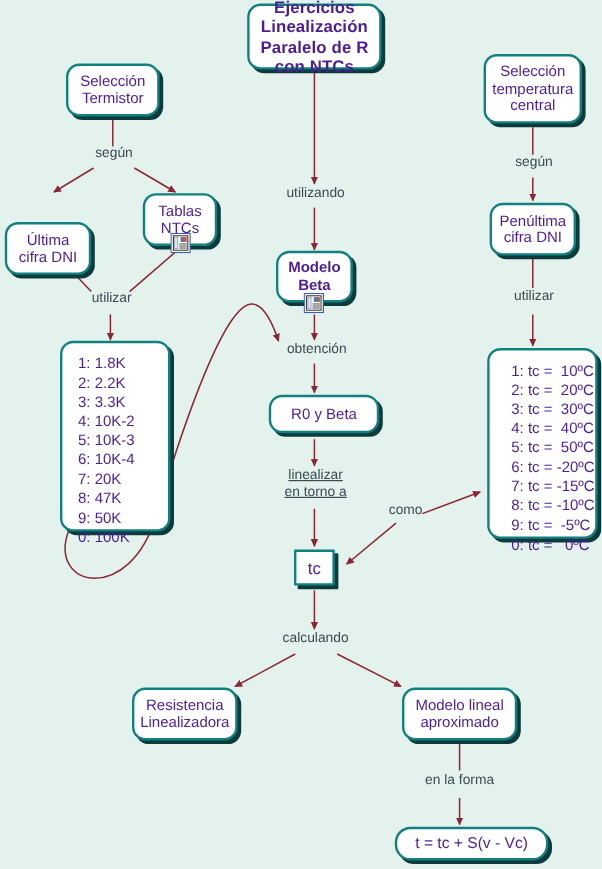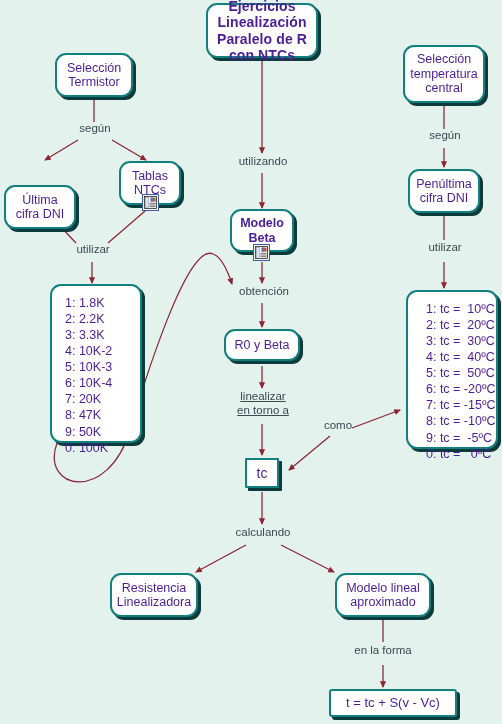--- a/index.html
+++ b/index.html
@@ -60,21 +60,21 @@
     font-size: 12.5px;
     line-height: 1.285;
     white-space: pre;
   }
   .node.tiny {
     font-size: 14px;
     border-radius: 1px;
   }
   .node.formula {
     font-size: 13px;
-    border-radius: 3px;
+    border-radius: 13px;
   }
   .edge-label {
     position: absolute;
     color: #3a4a52;
     font-size: 11.5px;
     line-height: 1.2;
     text-align: center;
     white-space: pre-line;
     z-index: 4;
     background: transparent;
@@ -184,21 +184,21 @@
     <rect x="3.6" y="3.6" width="2.6" height="9.6" fill="#dfe6ef" stroke="#6a7b92" stroke-width="0.5"></rect>
     <rect x="8.6" y="3.6" width="5" height="4" fill="#c8563f"></rect>
     <rect x="8.6" y="3.6" width="2.4" height="4" fill="#4a7ec0"></rect>
     <g stroke="#2b2b2b" stroke-width="0.7">
       <line x1="7.4" y1="9.3" x2="13.6" y2="9.3"></line>
       <line x1="7.4" y1="11" x2="13.6" y2="11"></line>
       <line x1="7.4" y1="12.7" x2="13.6" y2="12.7"></line>
     </g>
   </svg>
 
-  <div class="node" style="left:224px; top:329px; width:76px; height:32px;">R0 y Beta</div>
+  <div class="node" style="left:224px; top:329px; width:92px; height:32px;">R0 y Beta</div>
 
   <div class="node tiny" style="left:245px; top:458px; width:34px; height:30px;">tc</div>
 
   <div class="node" style="left:403px; top:45px; width:82px; height:58px;">Selección
 temperatura
 central</div>
 
   <div class="node" style="left:408px; top:169px; width:72px; height:44px;">Penúltima
 cifra DNI</div>
 

